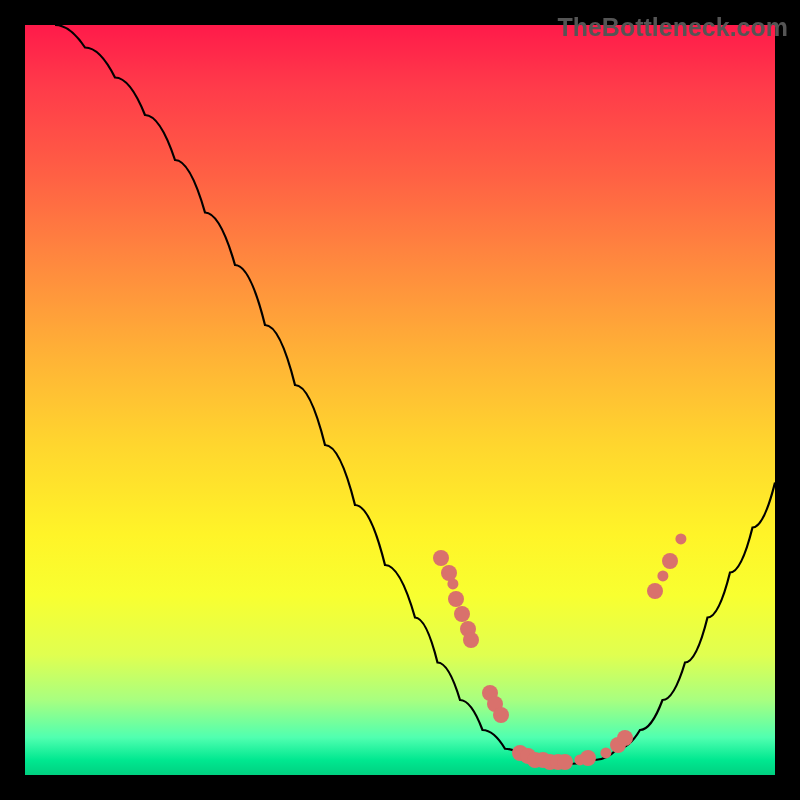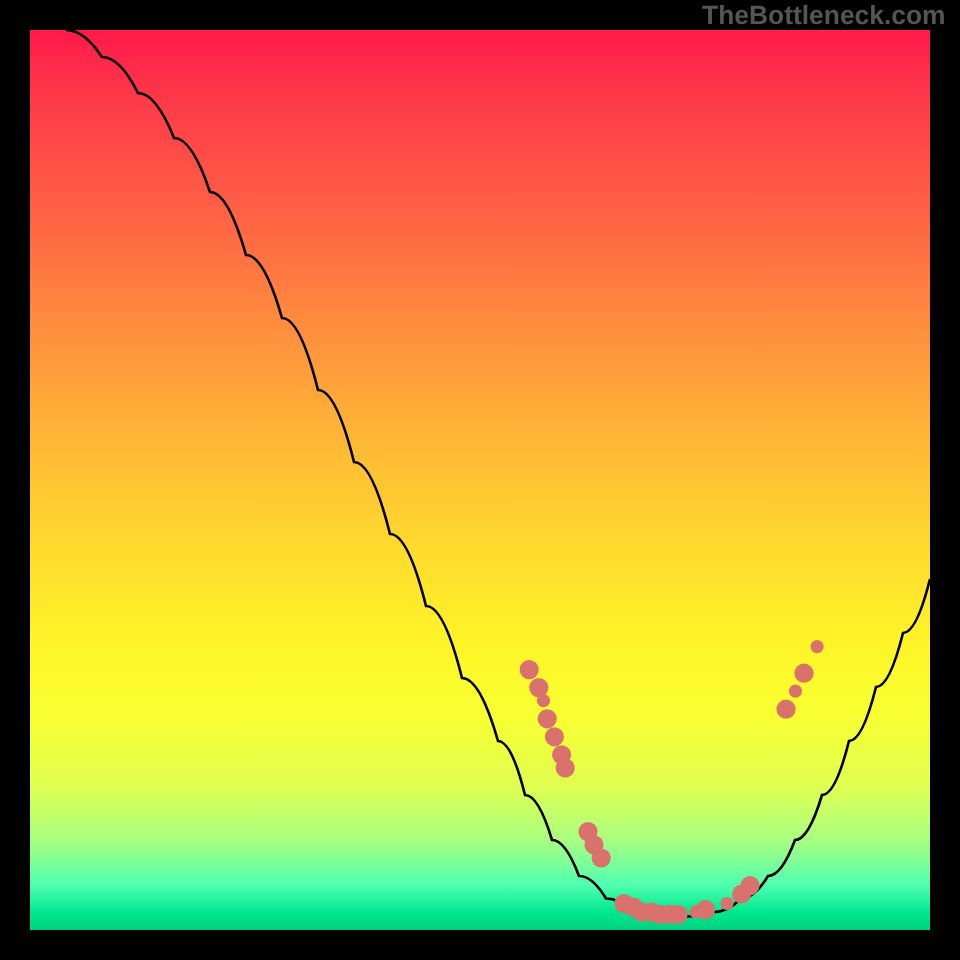--- a/index.html
+++ b/index.html
@@ -5,24 +5,24 @@
   * { margin: 0; padding: 0; box-sizing: border-box; }
   body {
     width: 800px;
     height: 800px;
     background: #000;
     position: relative;
     font-family: Arial, sans-serif;
   }
   .watermark {
     position: absolute;
-    top: 0;
+    top: 13px;
     right: 12px;
     color: #555;
-    font-size: 22px;
+    font-size: 25px;
     font-weight: bold;
     z-index: 10;
   }
   .plot-area {
     position: absolute;
     left: 25px;
     top: 25px;
     width: 750px;
     height: 750px;
     background: linear-gradient(to bottom,

